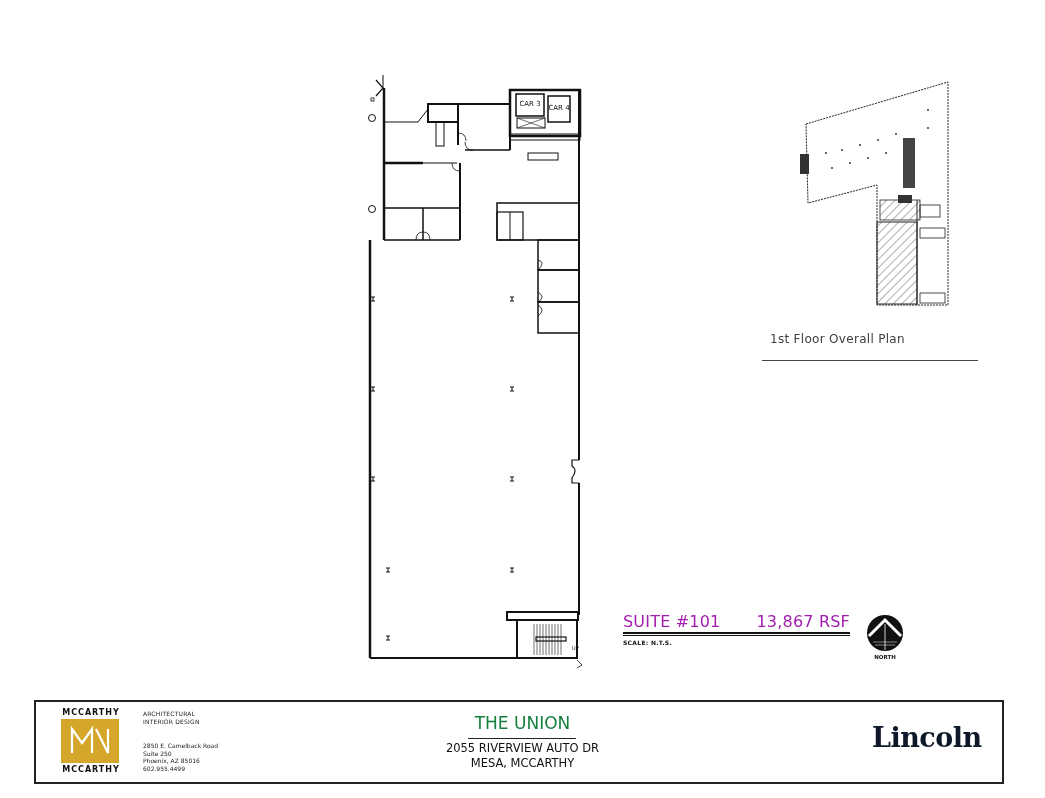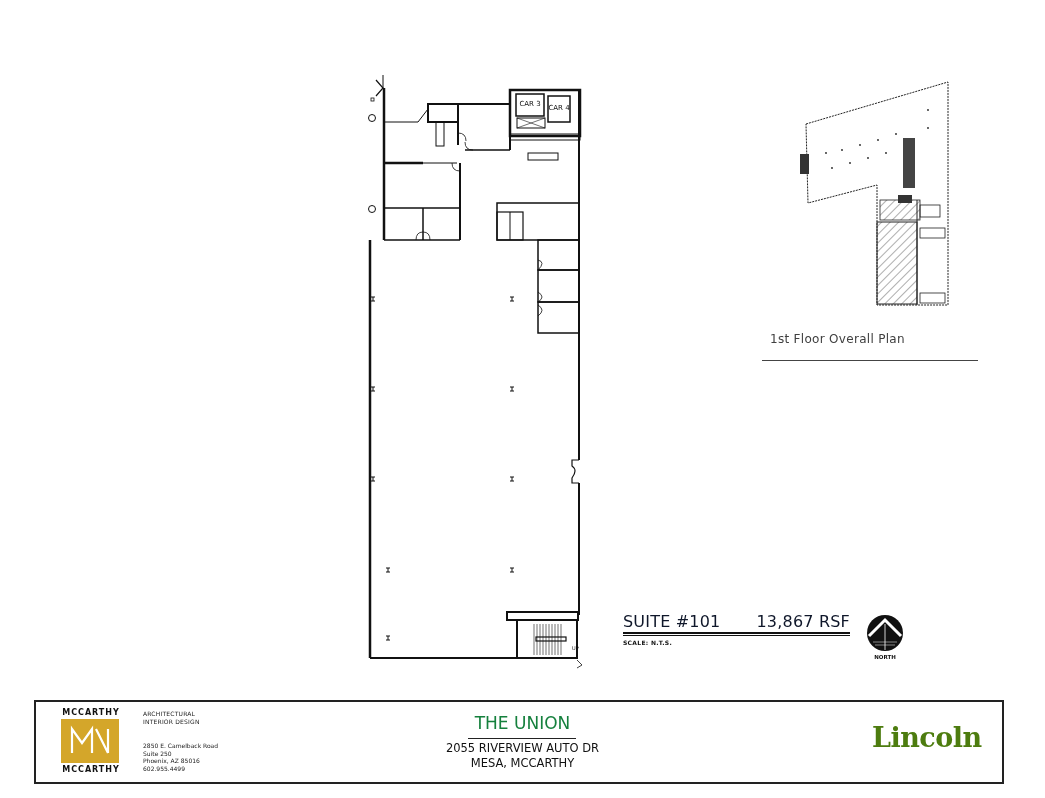--- a/index.html
+++ b/index.html
@@ -1,21 +1,21 @@
 <!DOCTYPE html>
 <html><head>
 <meta charset="utf-8">
 <style>
   html, body { margin:0; padding:0; background:#ffffff; }
   body { width:1045px; height:798px; position:relative; overflow:hidden; font-family:"DejaVu Sans", sans-serif; color:#111; }
   .abs { position:absolute; }
   svg { display:block; }
 
   
-  .suite-row { left:623px; top:612px; width:227px; display:flex; justify-content:space-between; font-size:16px; color:#0f172a; letter-spacing:0.2px; }
+  .suite-row { left:623px; top:612px; width:227px; display:flex; justify-content:space-between; font-size:16px; color:#a21caf; letter-spacing:0.2px; }
   .suite-line { left:623px; top:632px; width:227px; height:0; border-top:2px solid #111; border-bottom:1px solid #111; padding-top:1px; }
   .scale { left:623px; top:639px; font-size:6px; font-weight:bold; letter-spacing:0.3px; }
   .north-label { left:865px; top:654px; width:40px; text-align:center; font-size:5.5px; font-weight:bold; }
 
   
   .overall-title { left:762px; top:332px; width:216px; font-size:12px; color:#404040; letter-spacing:0.3px;margin-left:8px; }
   .overall-line { left:762px; top:360px; width:216px; border-top:1px solid #444; }
 
   
   .titleblock { left:34px; top:700px; width:970px; height:84px; border:2px solid #222; box-sizing:border-box; }
@@ -24,21 +24,21 @@
   .logo-bottom { top:765px; }
   .logo-box { left:61px; top:719px; width:58px; height:44px; background:#d4a62a; display:flex; align-items:center; justify-content:center; }
   .firm-desc { left:143px; top:710px; font-size:6px; line-height:7.5px; color:#222; letter-spacing:0.2px; }
   .firm-addr { left:143px; top:742px; font-size:6px; line-height:7.5px; color:#222; }
 
   .proj-name { left:440px; top:713px; width:165px; text-align:center; font-size:17px; color:#15803d; }
   .proj-line { left:468px; top:738px; width:108px; border-top:1px solid #222; }
   .proj-addr1 { left:420px; top:741px; width:205px; text-align:center; font-size:11.5px; color:#111; }
   .proj-addr2 { left:420px; top:756px; width:205px; text-align:center; font-size:11.5px; color:#111; }
 
-  .lincoln { left:872px; top:722px; font-family:"DejaVu Serif", serif; font-size:27px; font-weight:bold; color:#4d7c0f; letter-spacing:-0.5px; }
+  .lincoln { left:872px; top:722px; font-family:"DejaVu Serif", serif; font-size:27px; font-weight:bold; color:#0f172a; letter-spacing:-0.5px; }
 </style>
 </head>
 <body>
 
 <div class="abs" style="left:360px;top:70px;">
   <svg width="230" height="620" viewBox="360 70 230 620" xmlns="http://www.w3.org/2000/svg" fill="none" stroke="#111">
 
     <path d="M376 80 L383 88 L376 96" stroke-width="1.2"></path>
     <path d="M383 75 L383 88" stroke-width="1"></path>
     <rect x="371" y="98" width="3" height="3" stroke-width="0.8"></rect>

